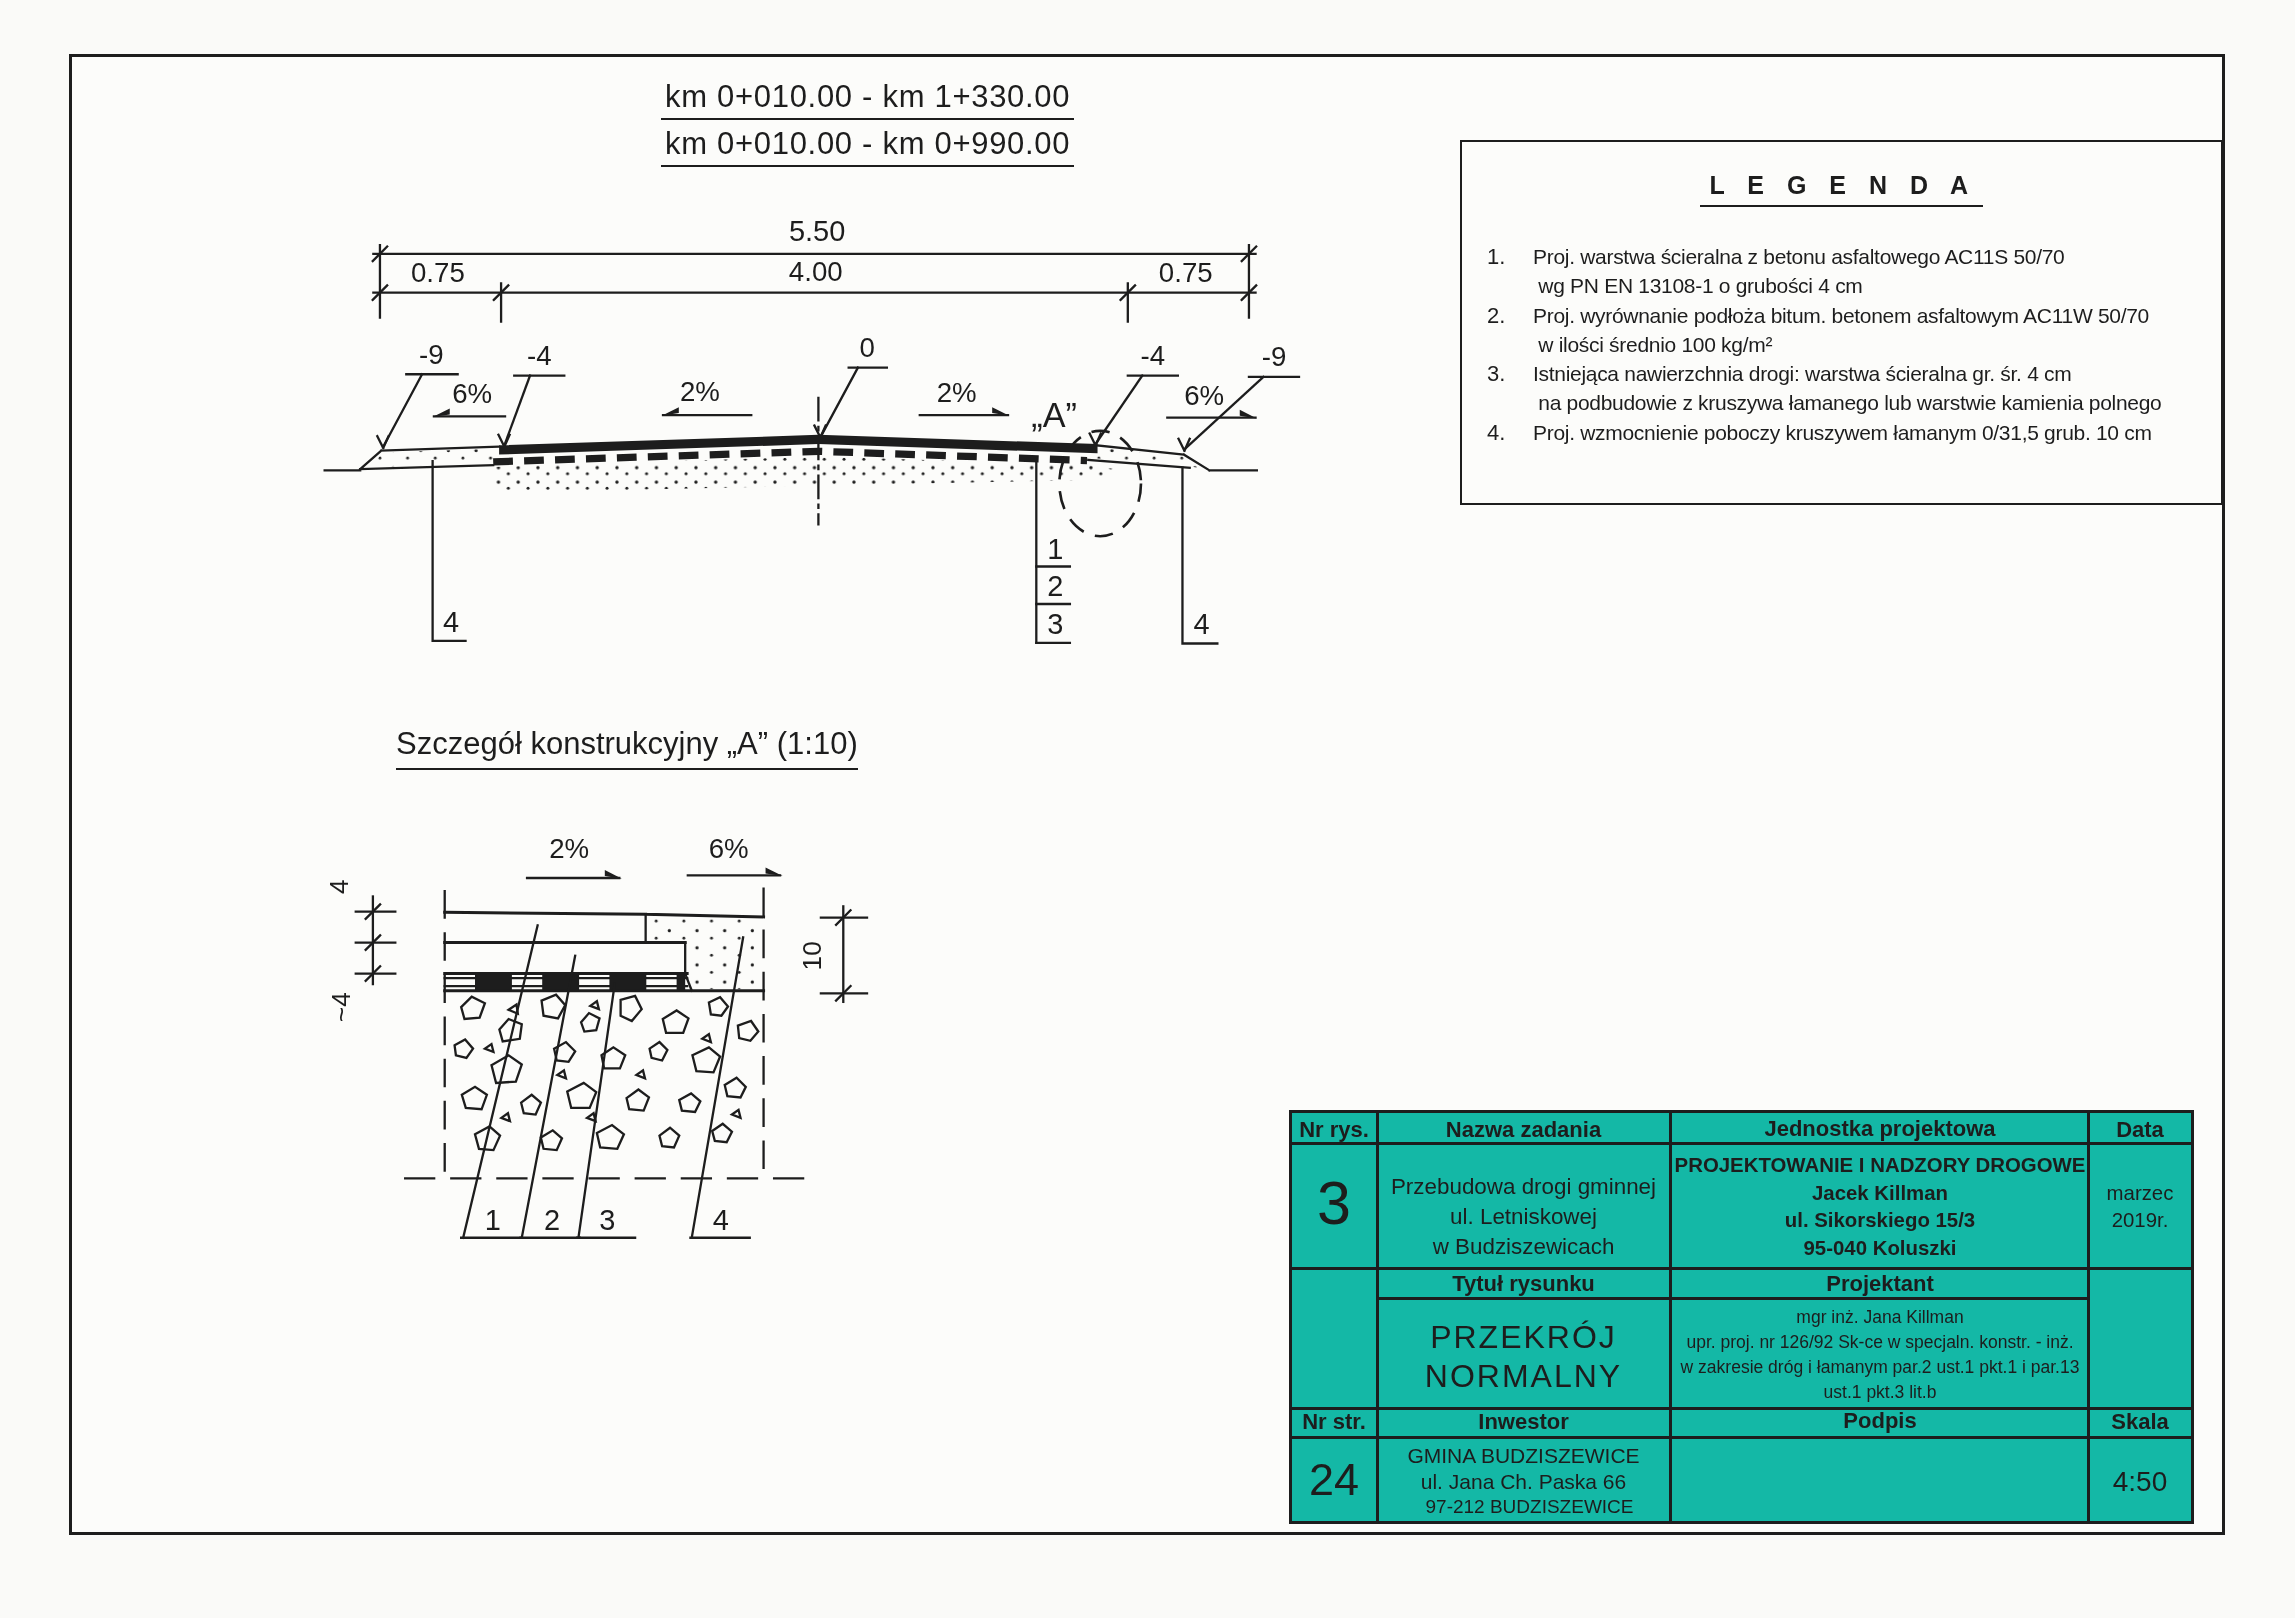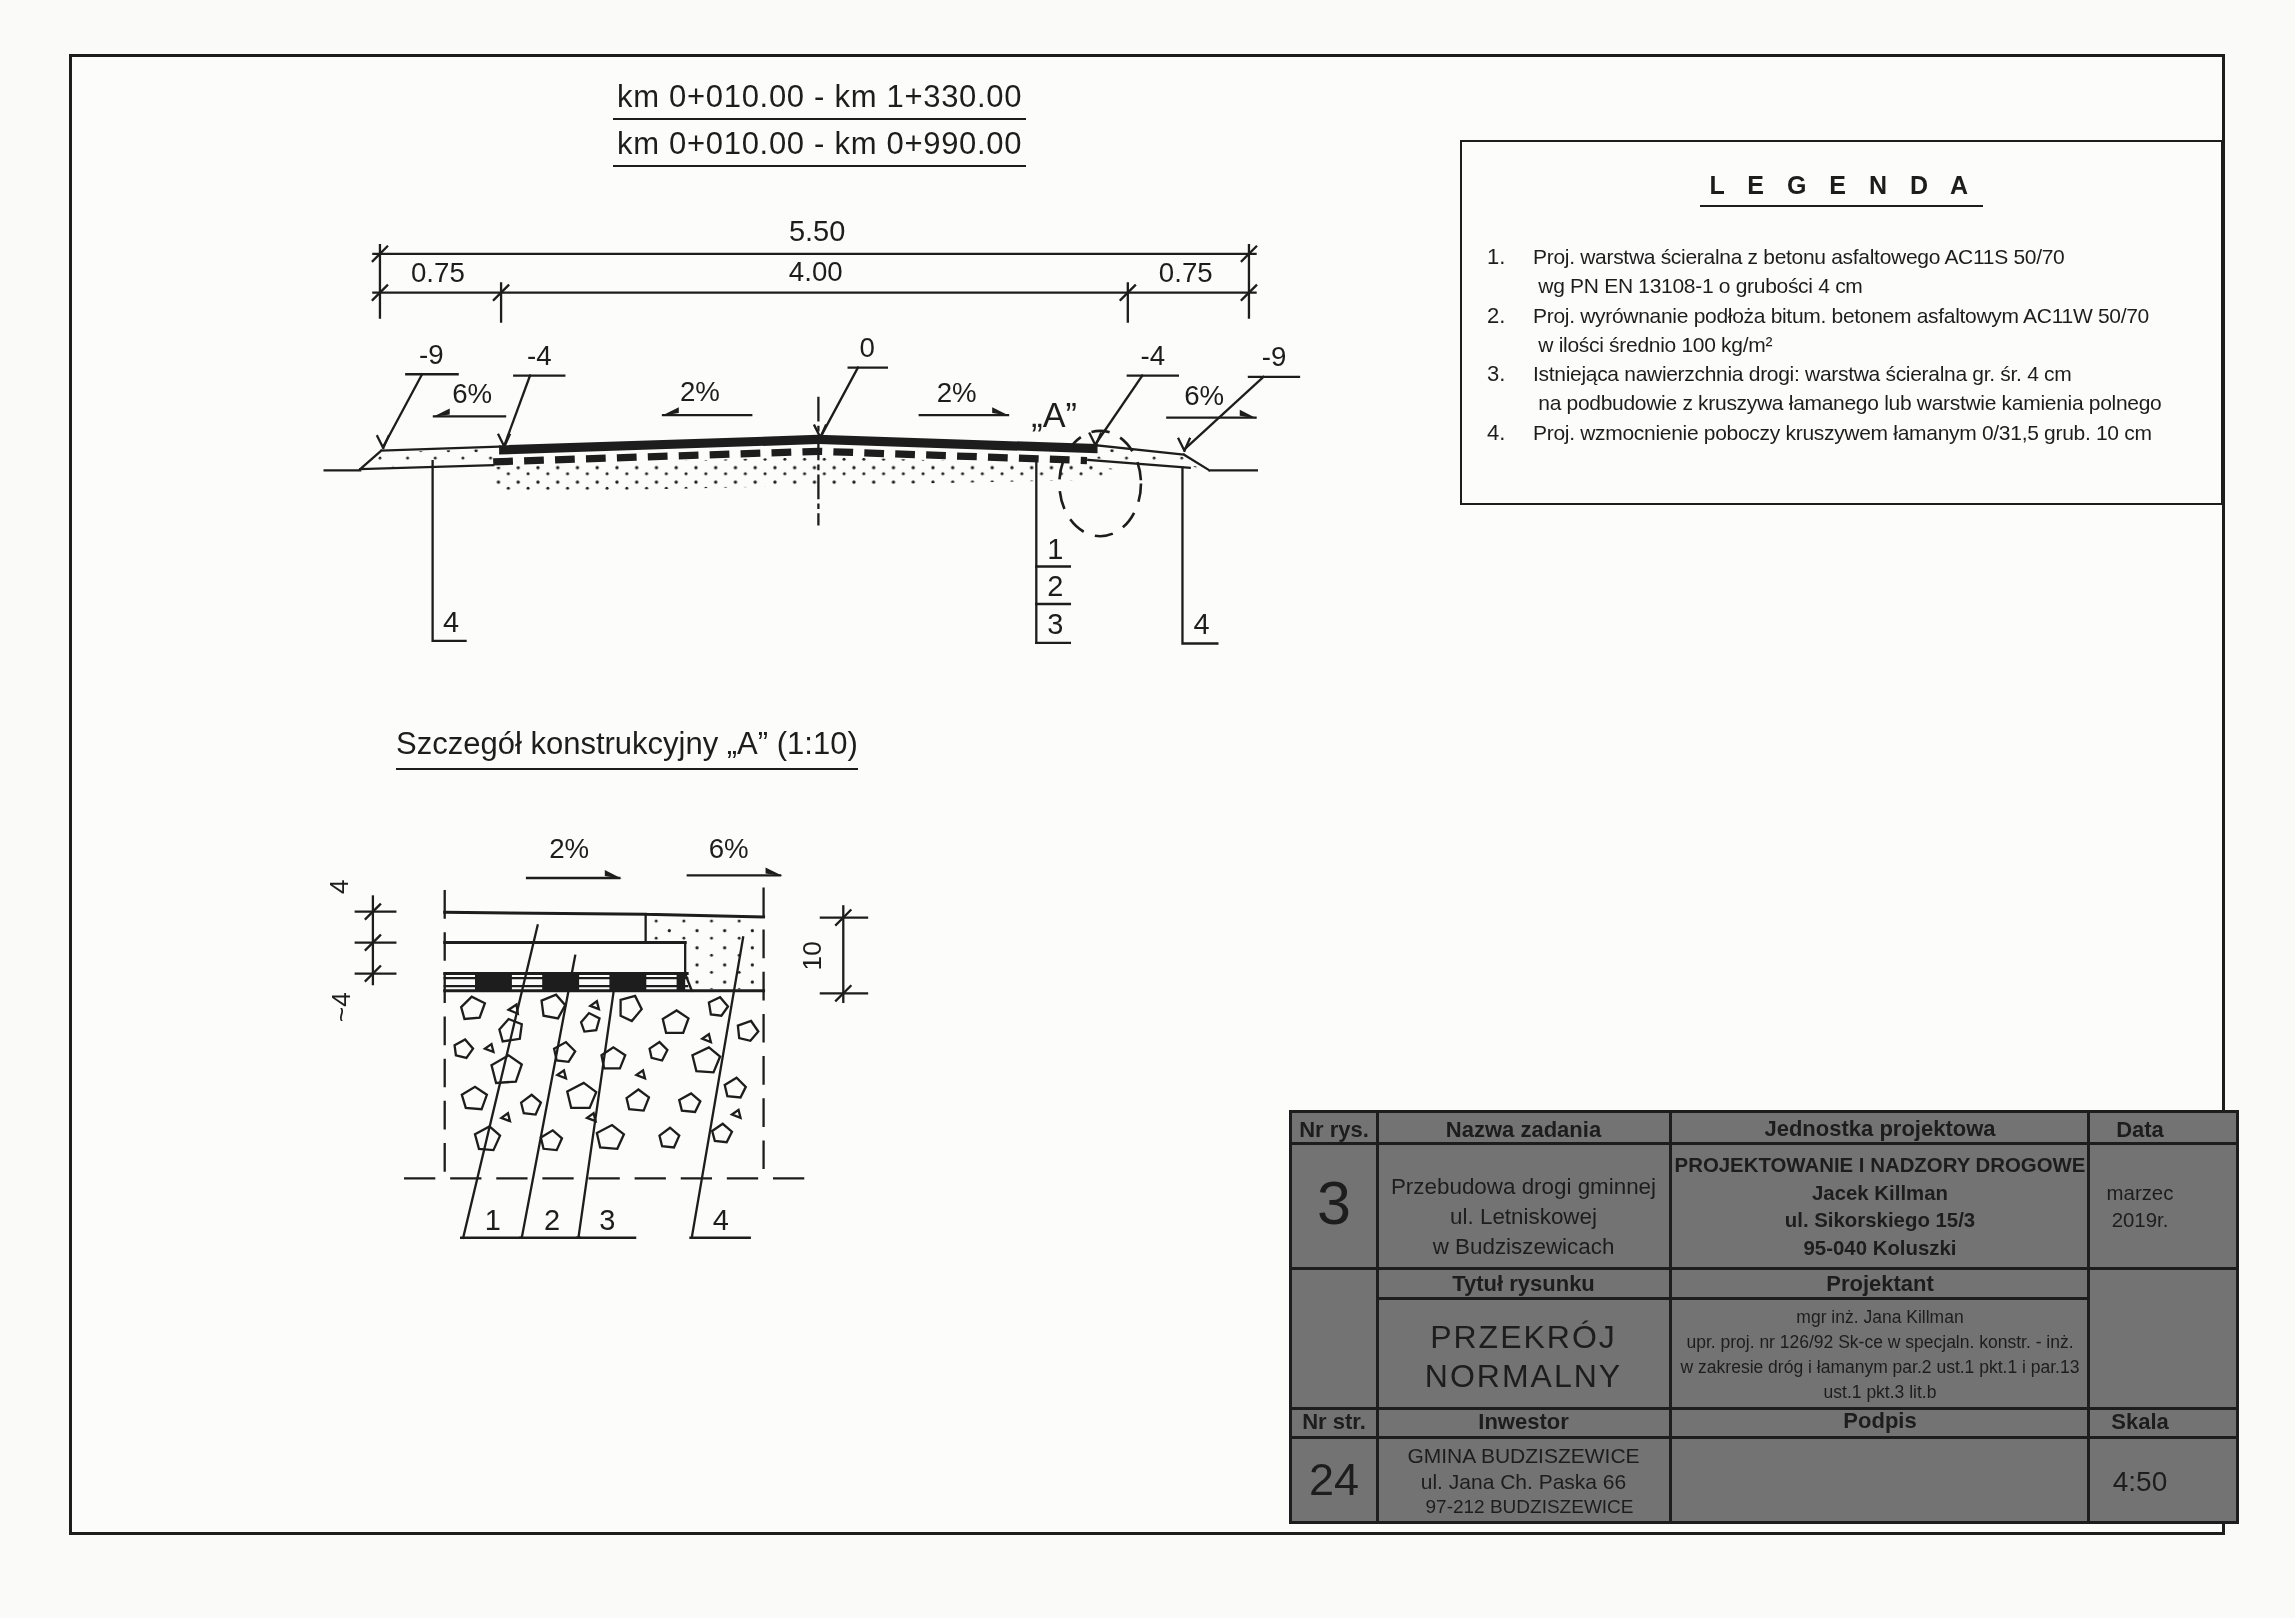--- a/index.html
+++ b/index.html
@@ -10,21 +10,21 @@
   }
   .frame{
     position:absolute;left:69px;top:54px;width:2156px;height:1481px;
     border:3.3px solid #1d1d1d;background:#fcfcfa;box-sizing:border-box;
   }
   
   .hdr{position:absolute;left:613px;top:79px;width:408px;text-align:center;}
   .hdr .t{display:block;margin-bottom:5.3px;}
   .hdr .t span{
     display:inline-block;font-size:31px;letter-spacing:0.7px;
-    border-bottom:2.6px solid #1d1d1d;padding:0 4px 3.3px 4px;white-space:nowrap;
+    border-bottom:2.6px solid #1d1d1d;padding:0 4px 3.3px 4px;white-space:nowrap;margin-left:48px;
   }
   
   .legend{
     position:absolute;left:1460px;top:140px;width:763px;height:365px;
     border:2.6px solid #1d1d1d;box-sizing:border-box;
   }
   .legend .ltitle{position:absolute;top:29px;left:0;width:100%;text-align:center;}
   .legend .ltitle span{
     display:inline-block;font-size:25px;font-weight:bold;letter-spacing:8px;
     border-bottom:2.6px solid #1d1d1d;padding:0 6.6px 5.3px 9.2px;
@@ -42,21 +42,21 @@
     padding-bottom:6px;white-space:nowrap;
   }
   
   svg{position:absolute;overflow:visible;}
   svg text{fill:#1d1d1d;font-family:"Liberation Sans", sans-serif;}
   .ln{stroke:#1d1d1d;stroke-width:3.5;fill:none;stroke-linecap:square;}
   .ln4{stroke:#1d1d1d;stroke-width:4.5;fill:none;stroke-linecap:square;}
   .fillink{fill:#1d1d1d;stroke:none;}
   
   .tb{position:absolute;left:1289px;top:1110px;width:899px;height:408px;
-      border:3.3px solid #1d1d1d;box-sizing:content-box;background:#737373;padding-left:45px;}
+      border:3.3px solid #1d1d1d;box-sizing:content-box;background:#14b8a6;}
   .tb .vl{position:absolute;top:0;width:2.6px;height:100%;background:#1d1d1d;}
   .tb .hl{position:absolute;height:2.6px;background:#1d1d1d;}
   .tb .cell{position:absolute;text-align:center;white-space:nowrap;}
   .tb .hd{font-weight:bold;font-size:22px;}
   .tb .big{font-size:61px;}
   .tb .big2{font-size:45px;}
   .tb .n34{font-size:22.4px;}
   .tb .b31{font-size:20.4px;font-weight:bold;}
   .tb .s26{font-size:17.5px;}
   .tb .t48{font-size:32px;letter-spacing:2px;}

